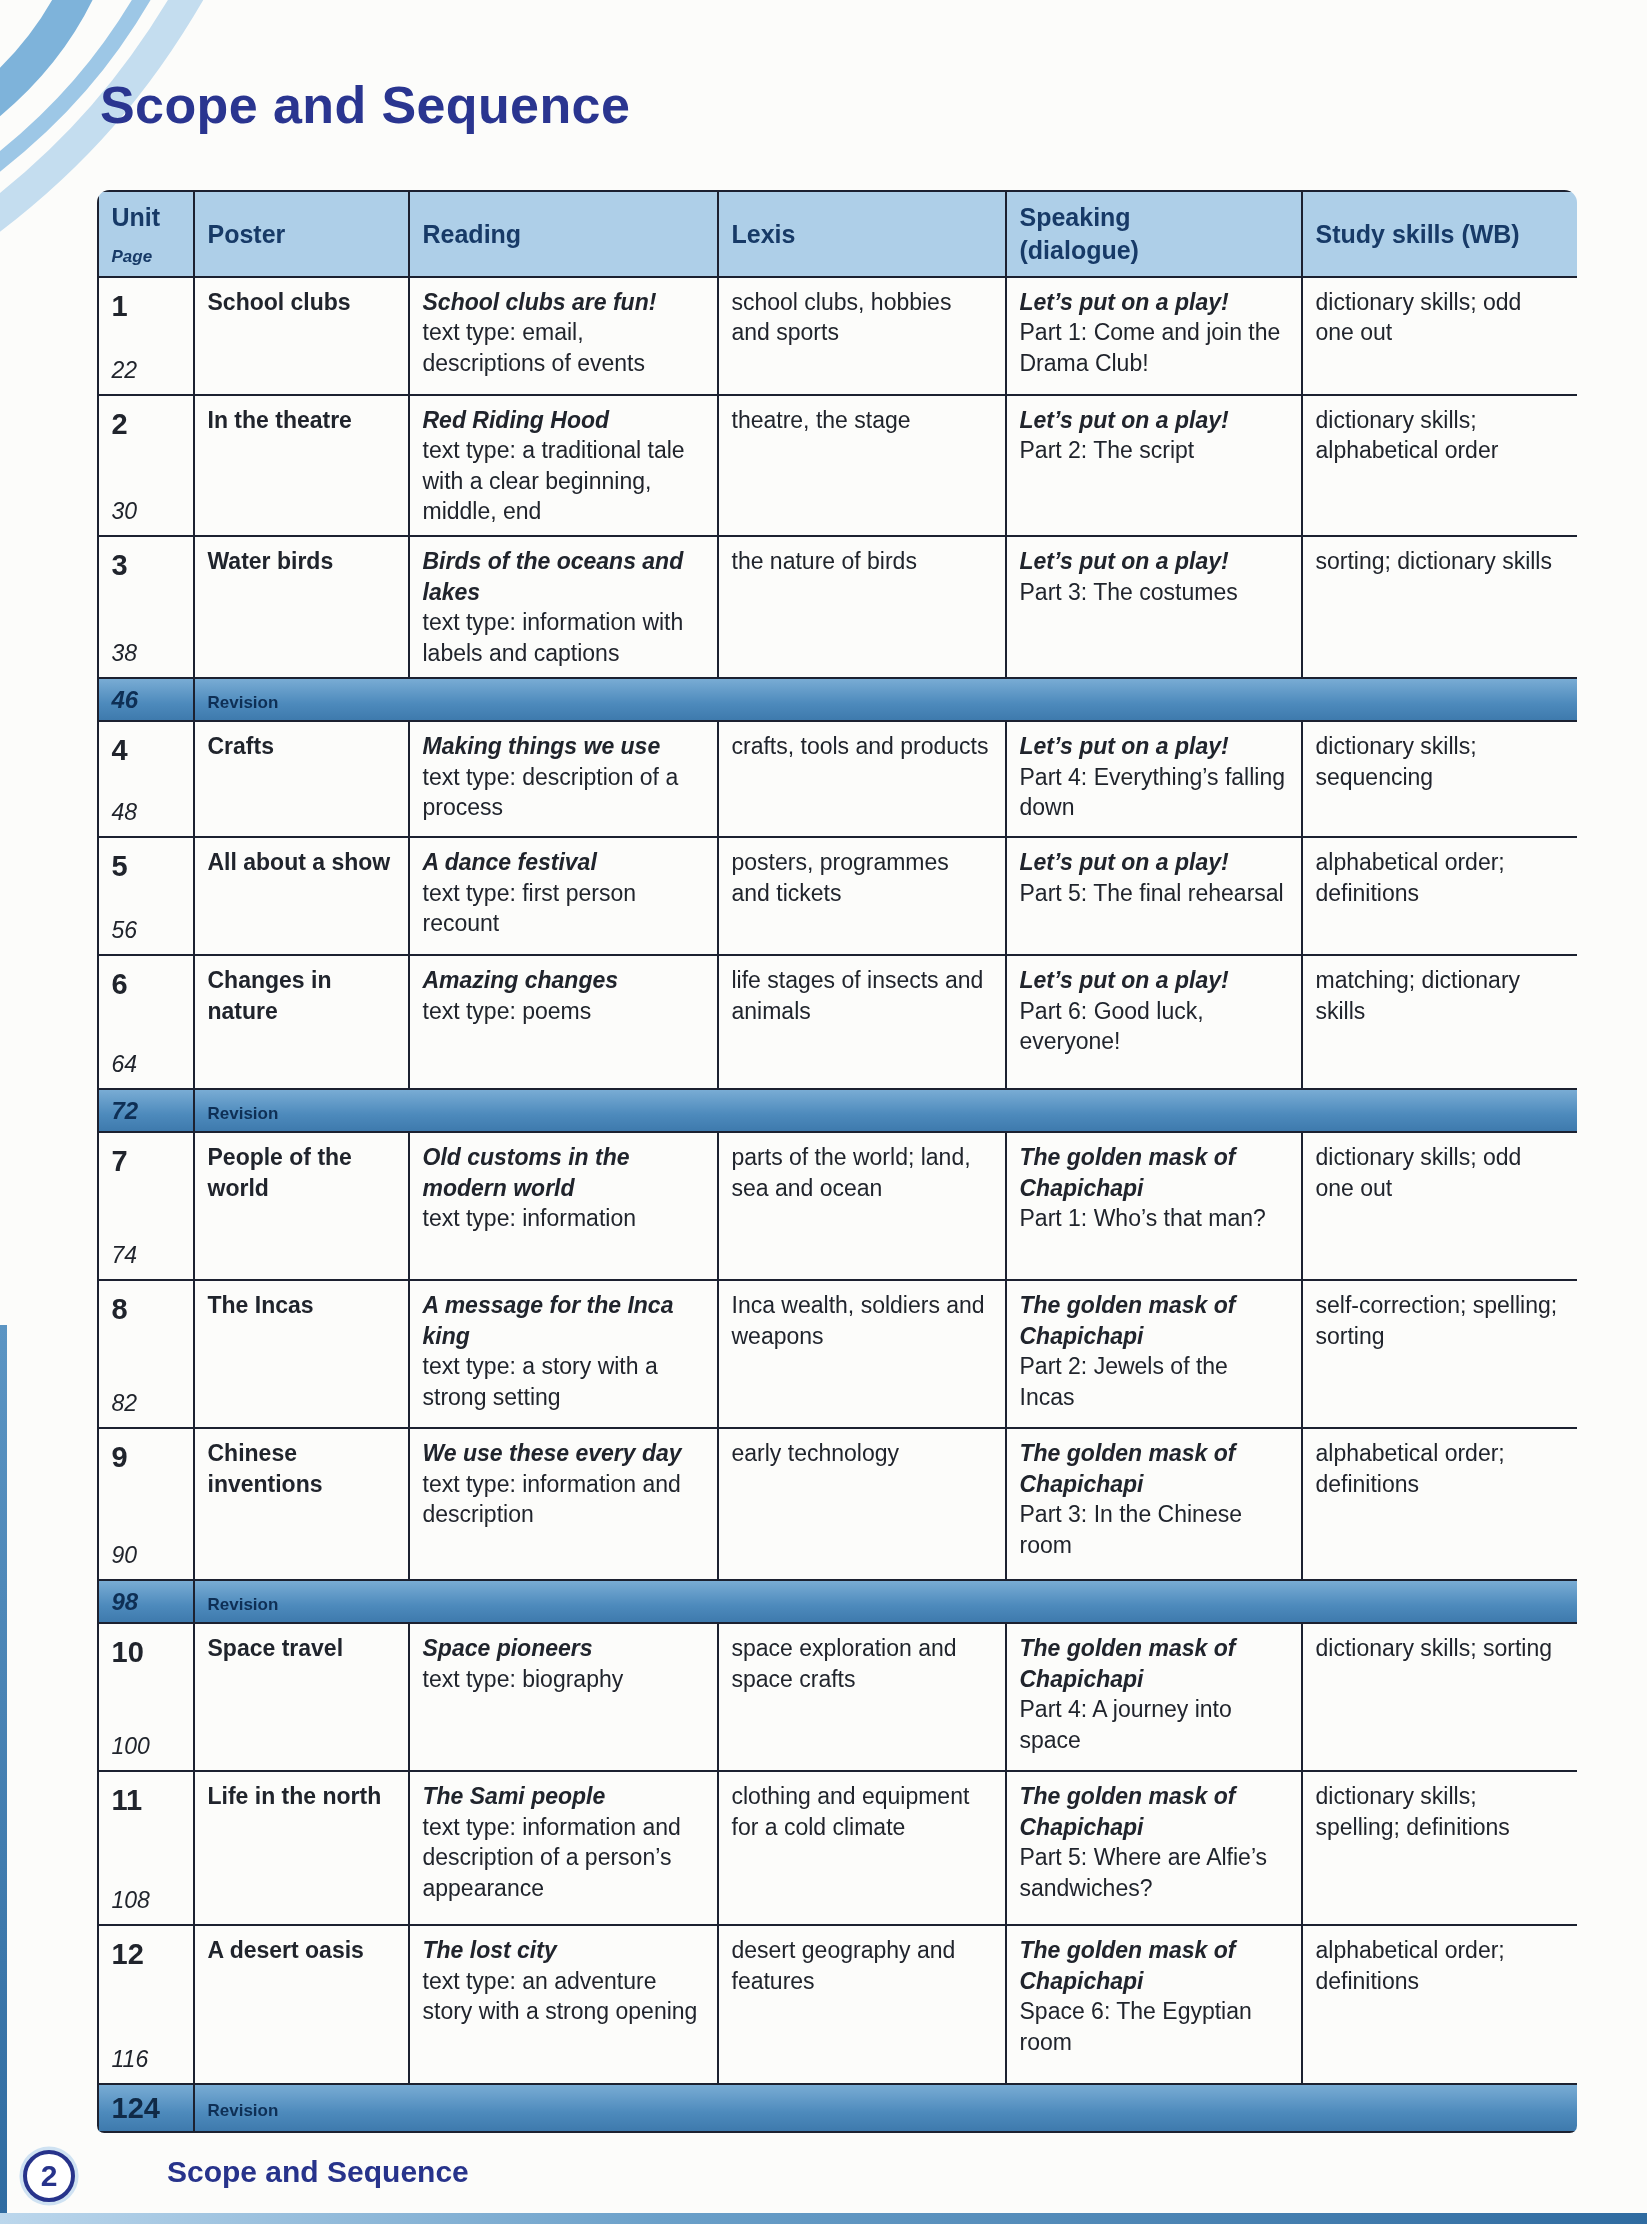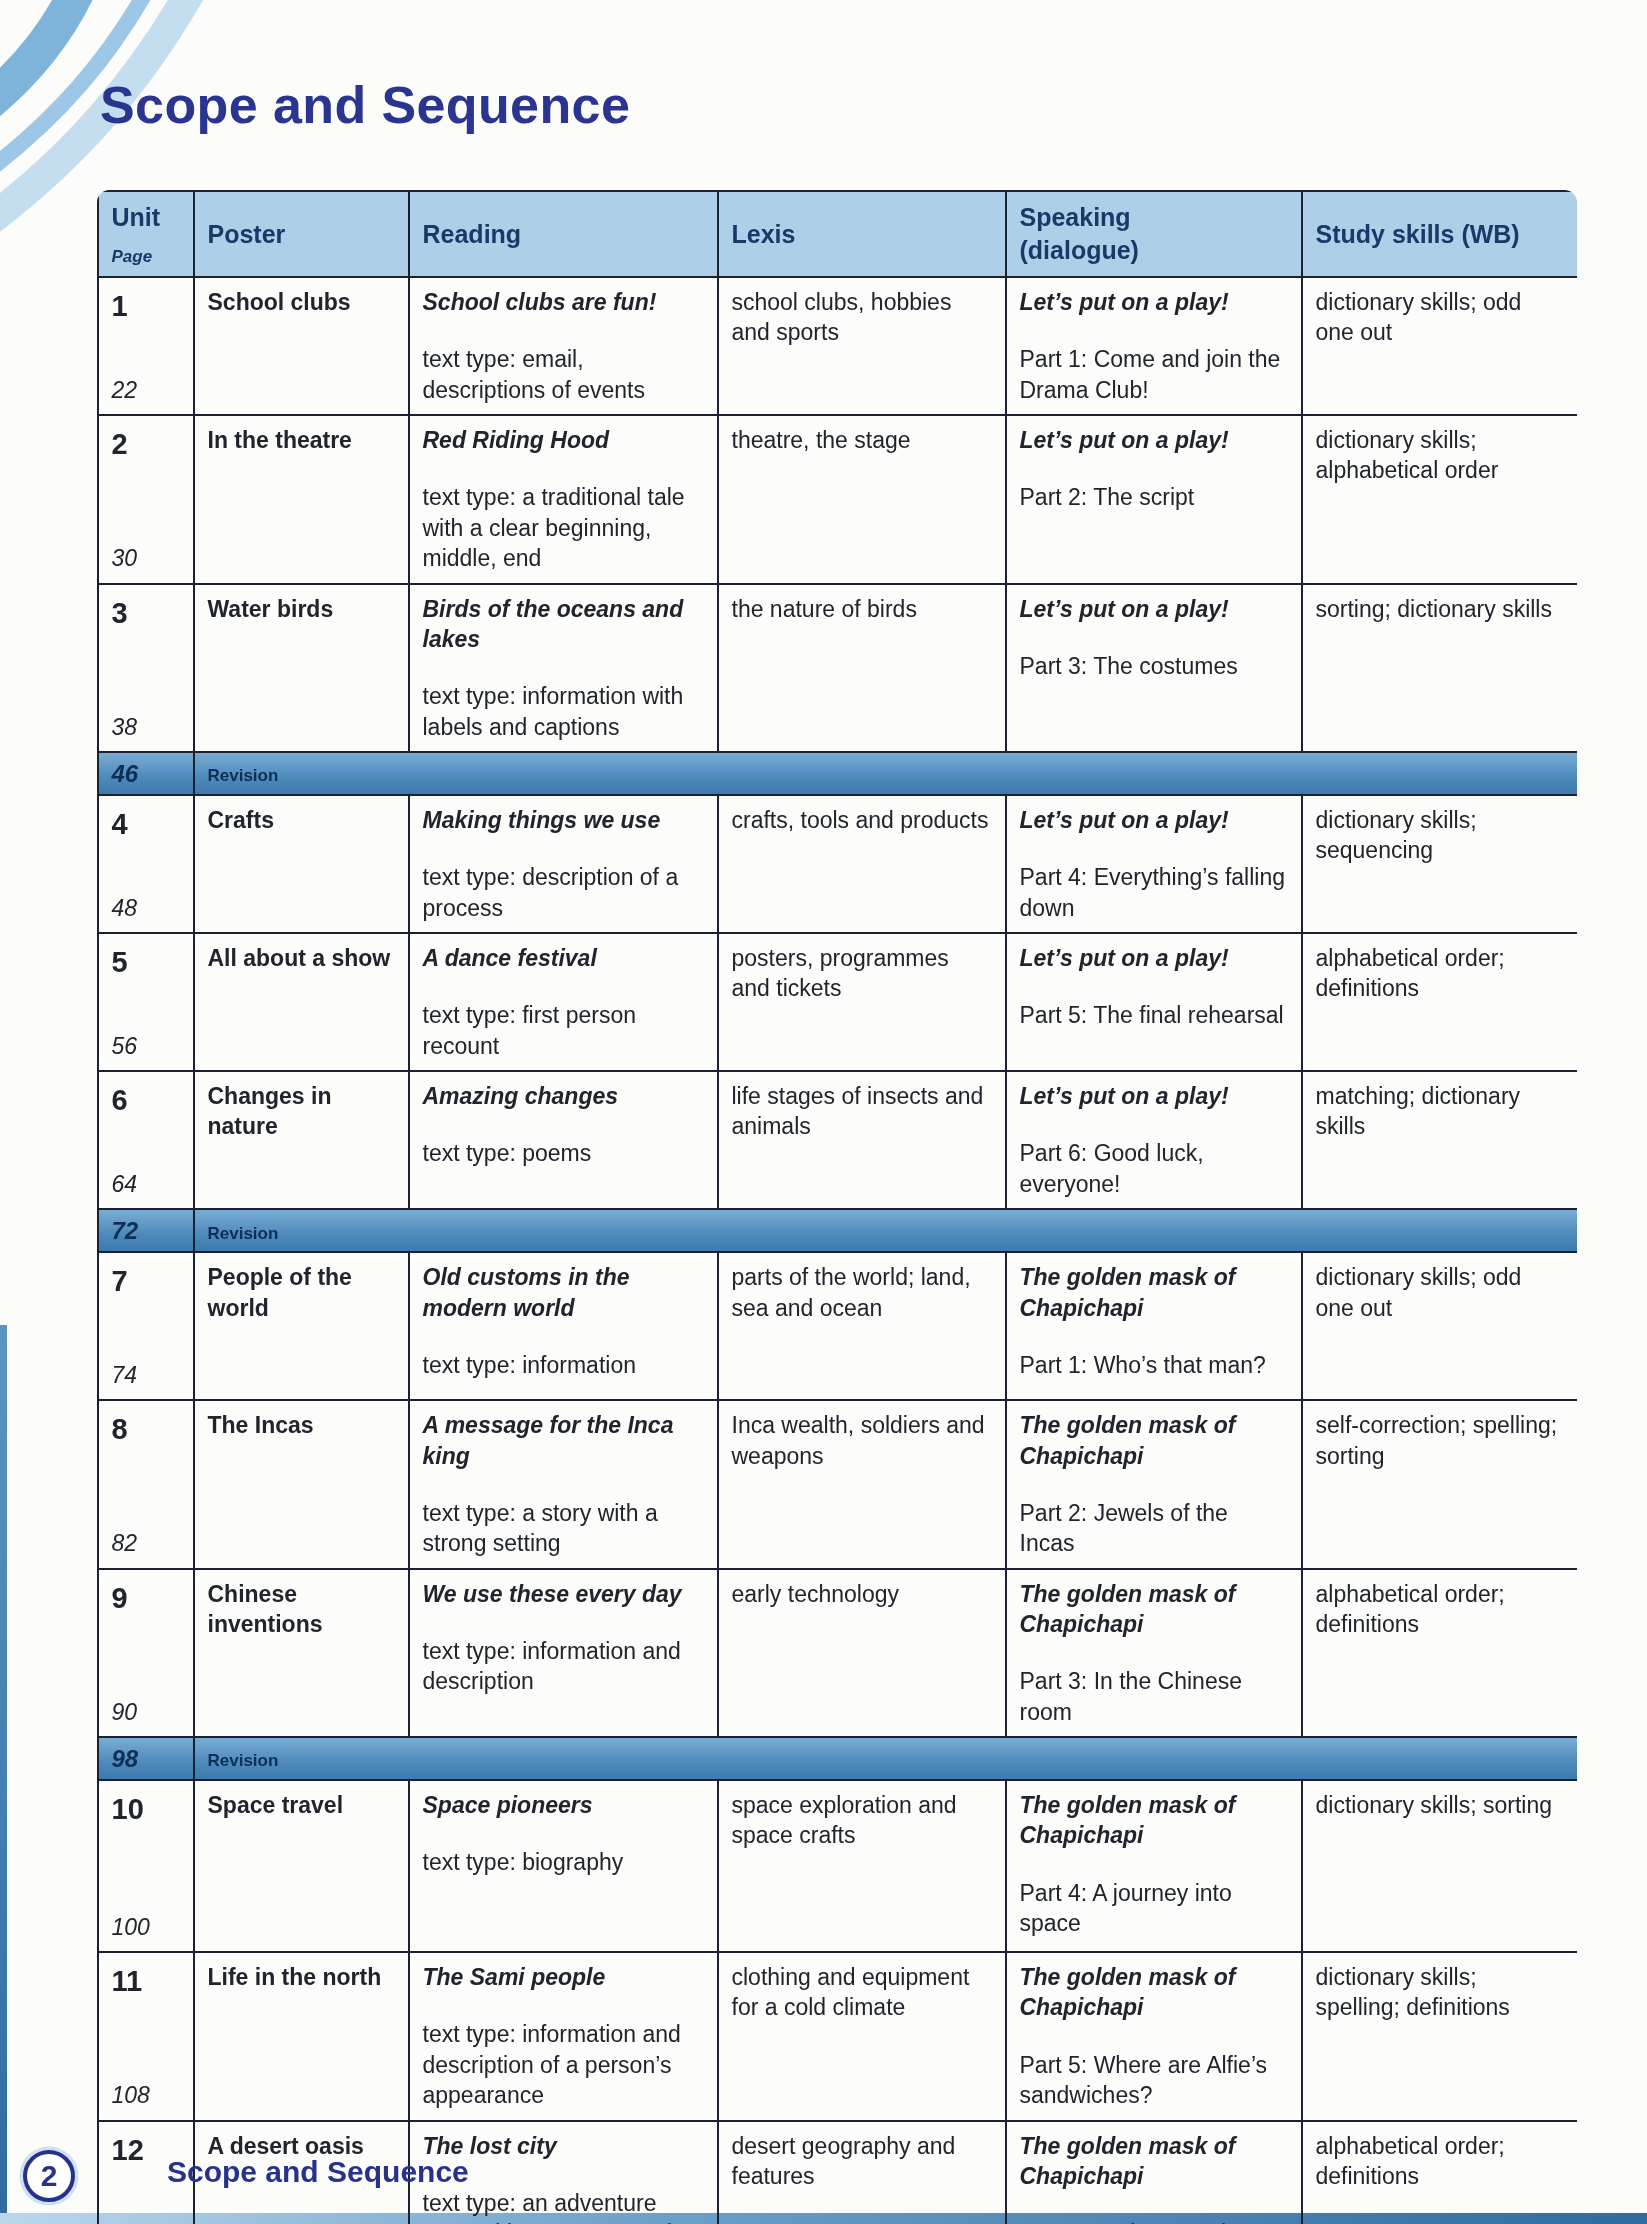--- a/index.html
+++ b/index.html
@@ -36,21 +36,21 @@
     vertical-align: middle;
   }
   .unit-head, .unit-cell { position: relative; }
   .h-unit { position: absolute; top: 9px; left: 12.5px; }
   .h-page { position: absolute; bottom: 7.2px; left: 12.5px; font-style: italic; font-size: 17px; margin-top: 46px; }
   .blk { display: block; }
   .unit-num { font-size: 29px; font-weight: bold; }
   .page-num { position: absolute; bottom: 9px; left: 12.5px; font-style: italic; font-size: 23px; }
   .poster-cell span { font-weight: bold; text-align: center; }
   .rtitle { display: block; font-weight: bold; font-style: italic; }
-  .rtext, .stext { display: block; margin-top: 27px; }
+  .rtext, .stext { display: block; }
   .rev-row td {
     background: linear-gradient(180deg, #79acd4 0%, #4d8abc 60%, #3e7aad 100%);
     vertical-align: middle; padding-top: 3.6px; padding-bottom: 3.6px;
   }
   .rev-page { font-weight: bold; font-style: italic; color: #0e2f55; font-size: 24px; }
   .rev-label { font-weight: bold; color: #0e2f55; font-size: 17px; }
   .rev-last .rev-page { font-style: normal; font-size: 29px; color: #102a47; }
   .footer-circle {
     position: absolute; left: 23px; bottom: 23px; width: 52px; height: 52px;
     border: 4.5px solid #27338b; border-radius: 50%;
@@ -273,21 +273,21 @@
       <span class="stext">Part 3: In the Chinese room</span>
     </td>
     <td><span>alphabetical order; definitions</span></td>
   </tr>
 
   <tr class="rev-row" style="height:43px">
     <td class="rev-page-cell"><span class="rev-page">98</span></td>
     <td colspan="5"><span class="rev-label">Revision</span></td>
   </tr>
 
-  <tr class="unit-row" style="height:172px">
+  <tr class="unit-row" style="height:148px">
     <td class="unit-cell">
       <span class="unit-num">10</span>
       <span class="page-num">100</span>
     </td>
     <td class="poster-cell"><span>Space travel</span></td>
     <td>
       <span class="rtitle">Space pioneers</span>
       <span class="rtext">text type: biography</span>
     </td>
     <td><span>space exploration and space crafts</span></td>

